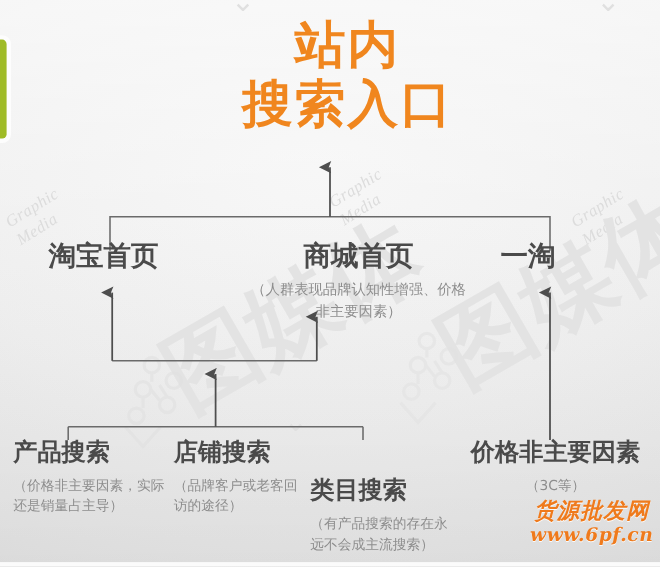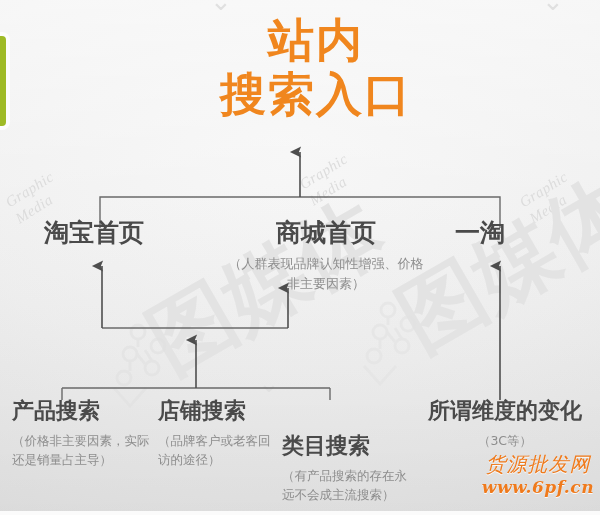--- a/index.html
+++ b/index.html
@@ -86,21 +86,21 @@
   #n-standard {left:412px;top:396px;width:186px;}
   .node.bottom .hd{font-size:22px;}
   .node.bottom .sub{font-size:12.5px;line-height:1.5;margin-top:6px;}
 
   
   #site-wm{
     position:absolute;right:6px;bottom:18px;text-align:center;color:#ef7a1c;
     font-family:"DejaVu Serif","Liberation Serif",serif;
   }
   #site-wm .cn{
-    display:block;font-size:20px;font-weight:normal;font-style:italic;
+    display:block;font-size:20px;font-weight:bold;font-style:italic;
     letter-spacing:1px;line-height:1.05;
     text-shadow:0 1px 0 rgba(255,255,255,.85);
   }
   #site-wm .url{
     display:block;font-size:17px;font-style:italic;font-weight:bold;
     letter-spacing:.5px;margin-top:2px;
     text-shadow:0 1px 0 rgba(255,255,255,.85);
   }
   
   #bottom-edge{position:absolute;left:0;right:0;bottom:0;height:4px;background:#fbfbfb;}
@@ -199,21 +199,21 @@
     <div class="hd">店铺搜索</div>
     <div class="sub">（品牌客户或老客回访的途径）</div>
   </div>
 
   <div class="node bottom" id="n-category">
     <div class="hd">类目搜索</div>
     <div class="sub">（有产品搜索的存在永远不会成主流搜索）</div>
   </div>
 
   <div class="node bottom center" id="n-standard">
-    <div class="hd">所谓维度的变化</div>
+    <div class="hd">价格非主要因素</div>
     <div class="sub">（3C等）</div>
   </div>
 
   <div id="site-wm">
     <span class="cn">货源批发网</span>
     <span class="url">www.6pf.cn</span>
   </div>
 
   <div id="bottom-edge"></div>
 </div>

